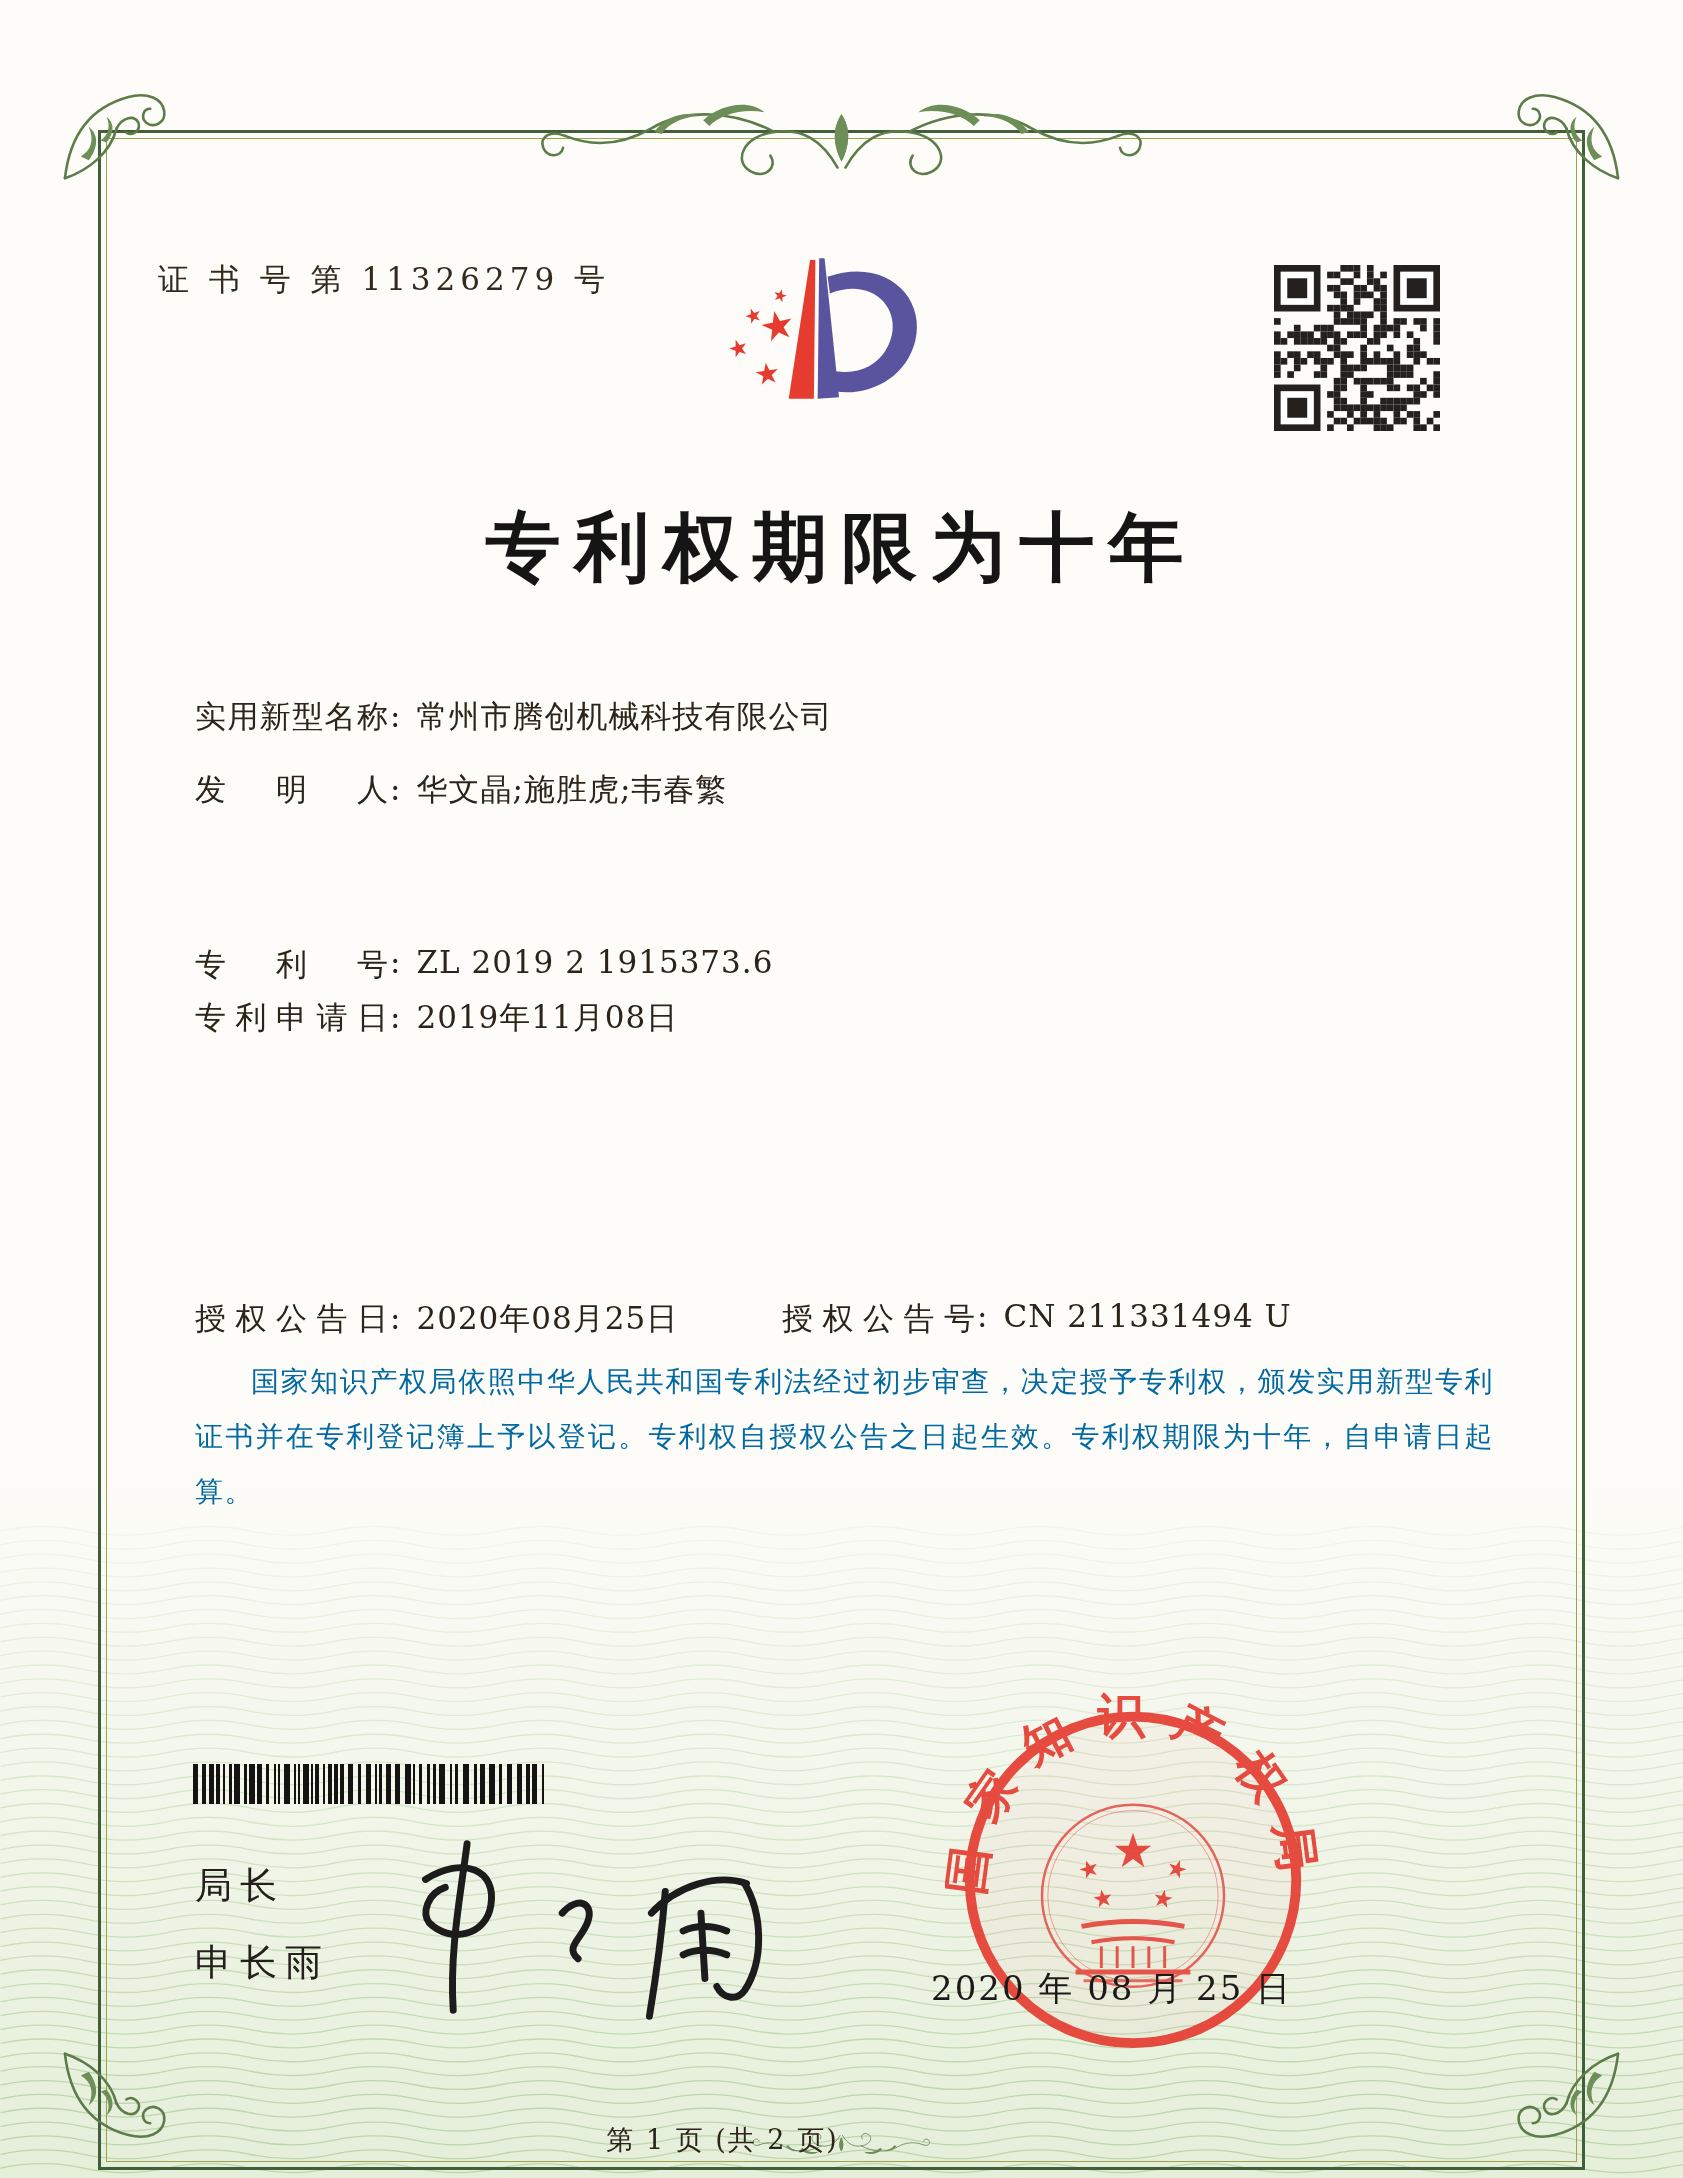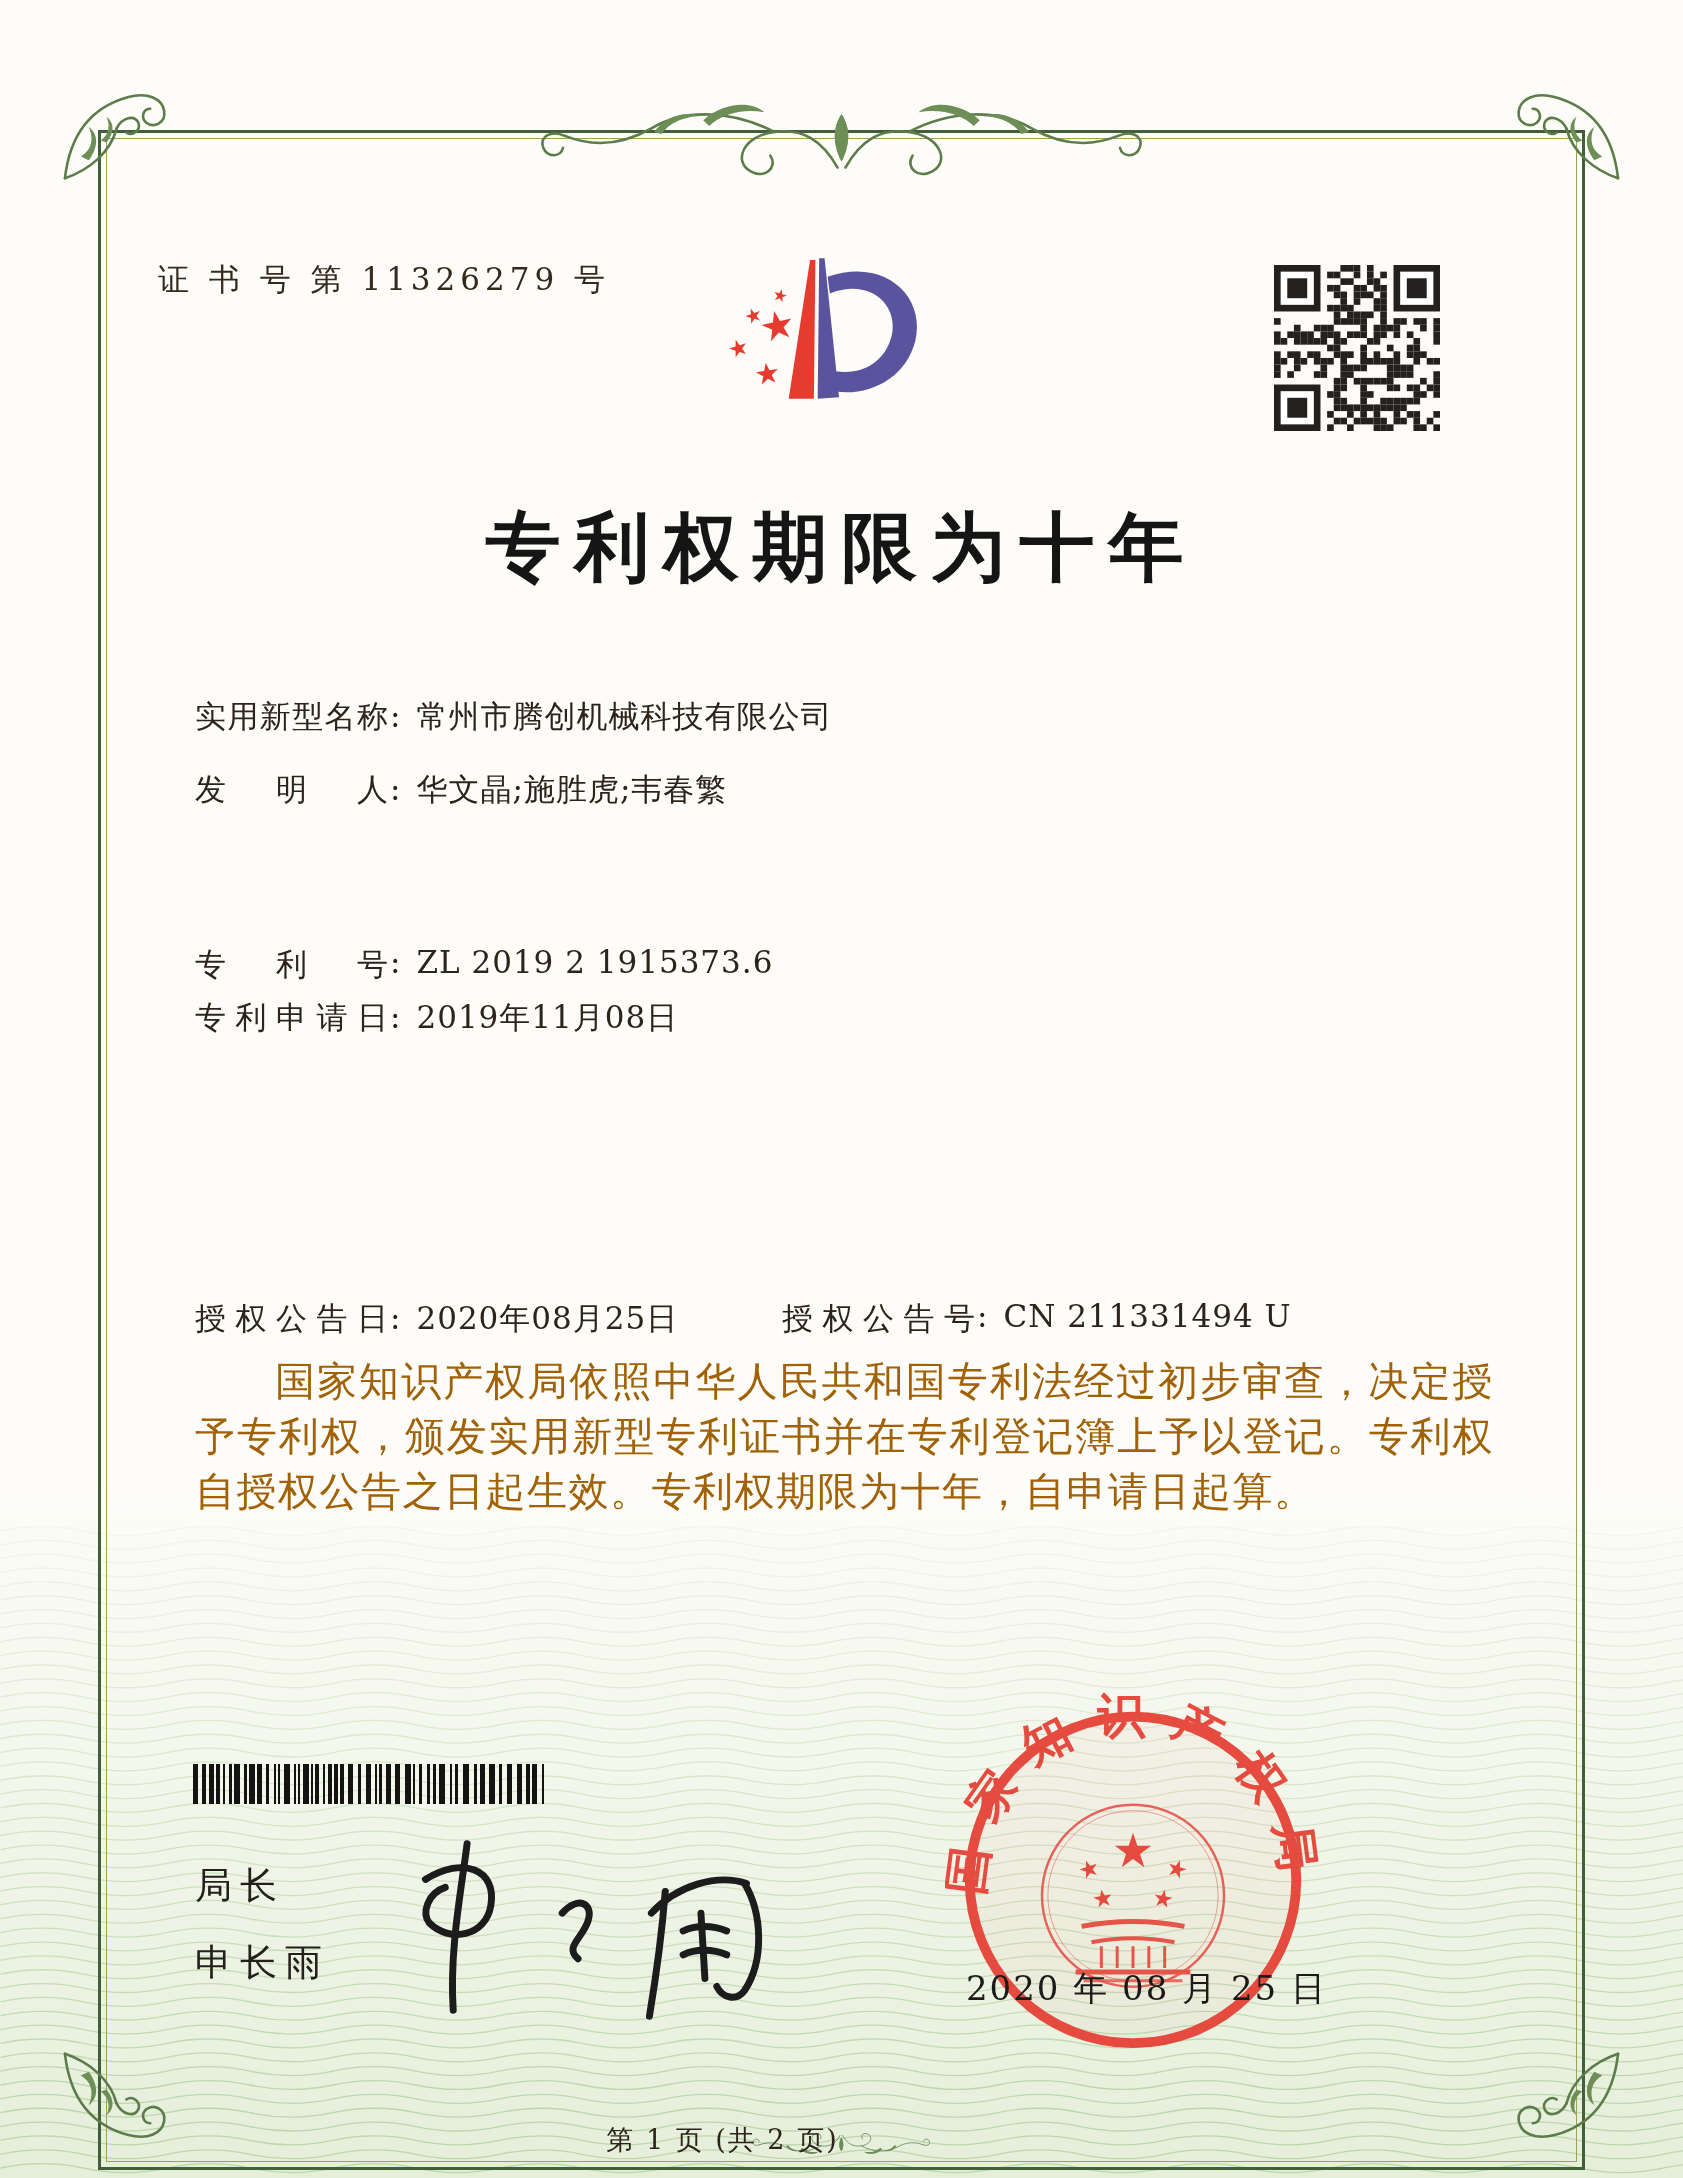--- a/index.html
+++ b/index.html
@@ -19,33 +19,33 @@
   .qr{position:absolute;left:1274px;top:265px;width:166px;height:166px;z-index:3;}
   .title{position:absolute;left:0;top:498px;width:100%;text-align:center;font-size:75px;font-weight:bold;
          letter-spacing:14px;color:#151515;z-index:3;}
   
   .row{position:absolute;left:195px;height:44px;font-size:31px;white-space:nowrap;z-index:3;color:#2c241a;}
   .flabel{display:inline-block;width:193px;text-align:justify;text-align-last:justify;vertical-align:top;}
   .colon{display:inline-block;margin-left:2px;}
   .fvalue{display:inline-block;margin-left:16px;letter-spacing:1px;}
   .pair2{position:absolute;left:587px;top:0;white-space:nowrap;}
   
-  .paras{position:absolute;left:195px;top:1354px;width:1299px;font-size:40px;line-height:55px;
-         text-align:justify;letter-spacing:1.5px;color:#a16207;z-index:3;}
+  .paras{position:absolute;left:195px;top:1354px;width:1299px;font-size:28px;line-height:55px;
+         text-align:justify;letter-spacing:1.5px;color:#0369a1;z-index:3;}
   .paras p{margin:0;text-indent:2em;}
   
   .barcode{position:absolute;left:193px;top:1764px;width:362px;height:40px;z-index:3;display:flex;align-items:stretch;}
   .barcode span{display:block;height:100%;background:#151311;}
   .sig-title{position:absolute;left:195px;top:1861px;font-size:37px;letter-spacing:8px;z-index:3;
              font-family:"DejaVu Sans", sans-serif;color:#23201b;}
   .sig-name{position:absolute;left:195px;top:1938px;font-size:37px;letter-spacing:8px;z-index:3;
             font-family:"DejaVu Sans", sans-serif;color:#23201b;}
   .sig-script{position:absolute;left:368px;top:1822px;width:436px;height:218px;z-index:3;}
   .seal{position:absolute;left:945px;top:1683px;width:376px;height:376px;z-index:3;opacity:.9;}
-  .seal-date{position:absolute;left:931px;top:1966px;width:396px;text-align:right;font-size:34px;
+  .seal-date{position:absolute;left:931px;top:1966px;width:396px;text-align:left;font-size:34px;
              letter-spacing:2px;color:#1b1a18;z-index:4;}
   .footer{position:absolute;left:554px;top:2122px;width:337px;text-align:center;font-size:27px;
           letter-spacing:2px;color:#2c241a;z-index:3;}
 </style>
 </head>
 <body>
 
 <div class="page">
 
   <div class="bg-tint"></div>

